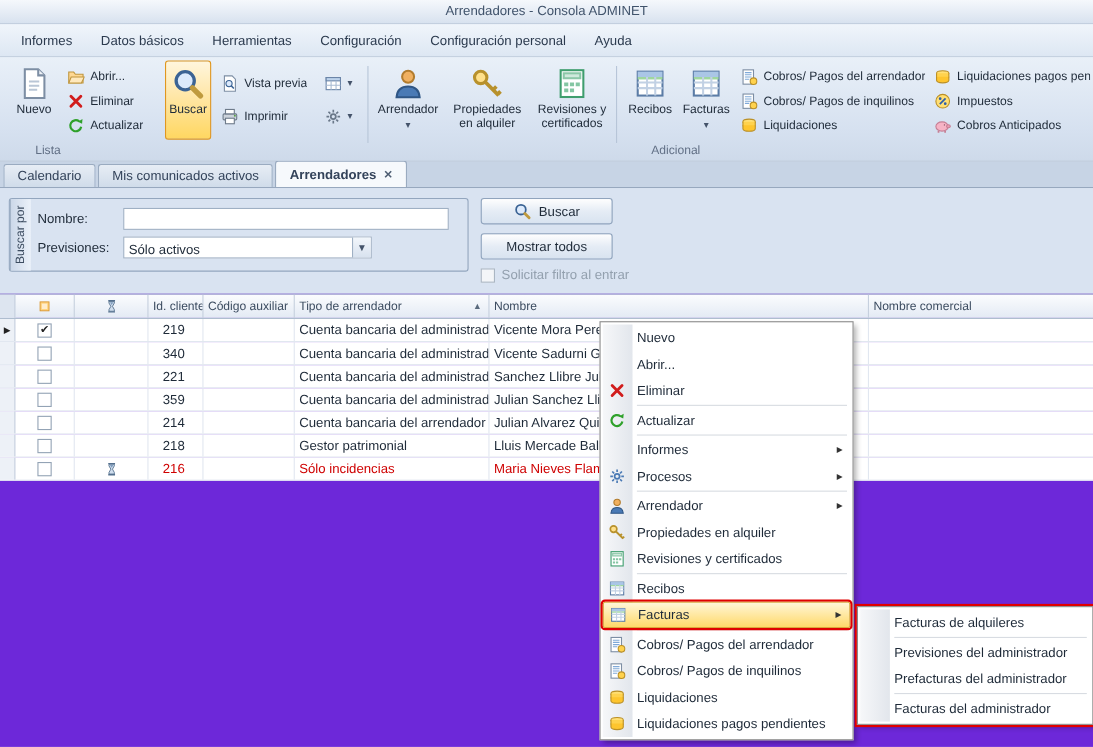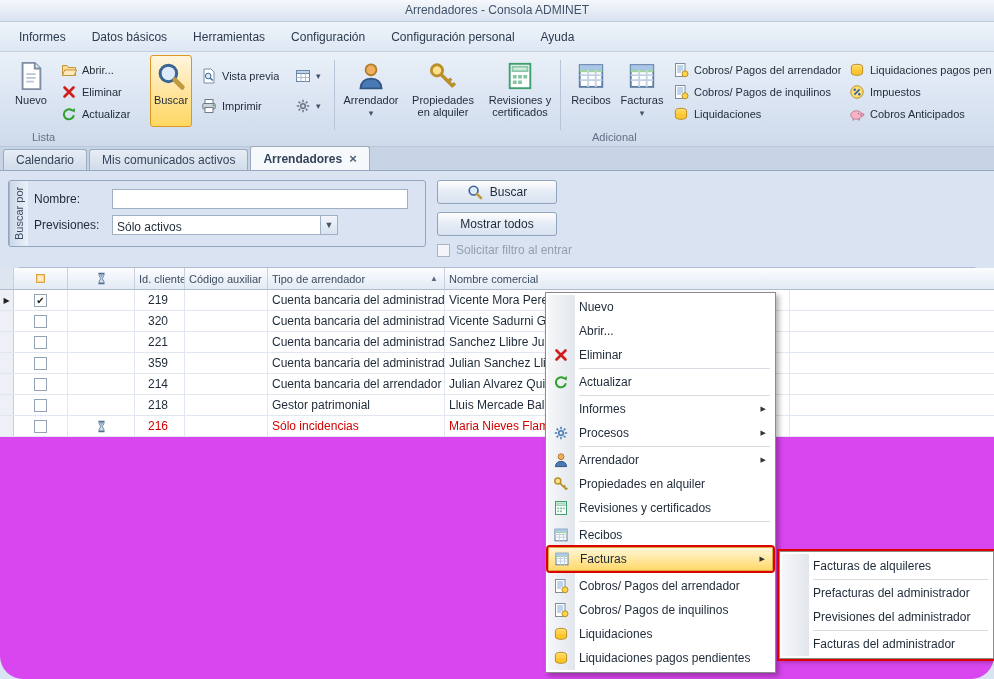--- a/index.html
+++ b/index.html
@@ -38,21 +38,21 @@
   .fld-label{position:absolute;font-size:12px;color:#1e2a38;}
   .tinput{position:absolute;height:20px;background:#fff;border:1px solid #9fb0c4;font-size:12px;padding:0 4px;font-family:inherit;color:#1e2a38;}
   .tselect{position:absolute;height:20px;background:#fff;border:1px solid #9fb0c4;display:flex;align-items:flex-end;font-size:12px;}
   .tselect .val{flex:1;padding:0 4px;}
   .tselect .ddbtn{width:17px;height:100%;border-left:1px solid #9fb0c4;background:linear-gradient(#f2f6fb,#d8e2ef);display:flex;align-items:center;justify-content:center;font-size:9px;color:#44536a;}
   .btn{position:absolute;width:120px;height:24px;border:1px solid #90a4bd;border-radius:3px;background:linear-gradient(#fefefe,#e5ecf5 50%,#d8e3f0);display:flex;align-items:center;justify-content:center;gap:7px;font-size:12px;color:#1e2a38;}
   .chkline{position:absolute;left:437px;top:72px;display:flex;gap:6px;align-items:center;font-size:12px;color:#93a0ae;}
   .chk{width:13px;height:13px;border:1px solid #aab6c3;background:#f3f5f8;}
 
   
-  .grid{position:absolute;top:267px;left:0;right:0;bottom:0;background:#d946ef;border-top:1px solid #aebdcf;border-radius:23px;}
+  .grid{position:absolute;top:267px;left:0;right:0;bottom:0;background:#6d28d9;border-top:1px solid #aebdcf;}
   .g-header{display:flex;height:22px;background:linear-gradient(#fbfcfe,#e3eaf4);border-bottom:1px solid #aebdcf;font-size:11px;color:#3c4c60;}
   .g-header .gc{border-right:1px solid #c6d0de;display:flex;align-items:center;padding:0 4px;overflow:hidden;white-space:nowrap;}
   .g-header .hind{background:#dde5f0;}
   .g-header .sort{margin-left:auto;font-size:8px;color:#5a6a7d;padding-right:2px;}
   .g-row{display:flex;height:21px;border-bottom:1px solid #e1e7f0;font-size:12px;background:#fff;}
   .g-row .gc{border-right:1px solid #e1e7f0;display:flex;align-items:center;padding:0 4px;overflow:hidden;white-space:nowrap;}
   .c-ind{width:14px;justify-content:center;padding:0!important;background:#edf1f7;border-right:1px solid #c6d0de!important;}
   .c-sel{width:54px;justify-content:center;}
   .c-icon{width:67px;justify-content:center;}
   .c-id{width:50px;}
@@ -373,20 +373,23 @@
       <div class="gc c-id">
           <span>Id. cliente</span>
         </div>
       <div class="gc c-cod">
           <span>Código auxiliar</span>
         </div>
       <div class="gc c-tipo">
         <span>Tipo de arrendador</span>
         <span class="sort">▲</span>
       </div>
+      <div class="gc c-nom">
+          <span>Nombre</span>
+        </div>
       <div class="gc c-com">
           <span>Nombre comercial</span>
         </div>
     </div>
     <div id="grid-rows">
         <div class="g-row">
           <div class="gc c-ind">
             <span class="rowarrow">▶</span>
           </div>
           <div class="gc c-sel">
@@ -398,21 +401,21 @@
           <div class="gc c-tipo">Cuenta bancaria del administrador</div>
           <div class="gc c-nom">Vicente Mora Perez</div>
           <div class="gc c-com"></div>
         </div>
         <div class="g-row">
           <div class="gc c-ind"></div>
           <div class="gc c-sel">
             <span class="cb"></span>
           </div>
           <div class="gc c-icon"></div>
-          <div class="gc c-id num">320</div>
+          <div class="gc c-id num">340</div>
           <div class="gc c-cod"></div>
           <div class="gc c-tipo">Cuenta bancaria del administrador</div>
           <div class="gc c-nom">Vicente Sadurni Gor</div>
           <div class="gc c-com"></div>
         </div>
         <div class="g-row">
           <div class="gc c-ind"></div>
           <div class="gc c-sel">
             <span class="cb"></span>
           </div>
@@ -622,25 +625,25 @@
       </div>
     </div>
   <div class="menu-panel submenu annot-panel" id="submenu">
       <div class="cm-item">
         <span class="cm-ic"></span>
         <span class="cm-lb">Facturas de alquileres</span>
       </div>
       <div class="cm-sep"></div>
       <div class="cm-item">
         <span class="cm-ic"></span>
+        <span class="cm-lb">Previsiones del administrador</span>
+      </div>
+      <div class="cm-item">
+        <span class="cm-ic"></span>
         <span class="cm-lb">Prefacturas del administrador</span>
-      </div>
-      <div class="cm-item">
-        <span class="cm-ic"></span>
-        <span class="cm-lb">Previsiones del administrador</span>
       </div>
       <div class="cm-sep"></div>
       <div class="cm-item">
         <span class="cm-ic"></span>
         <span class="cm-lb">Facturas del administrador</span>
       </div>
     </div>
 
 </div>
 

